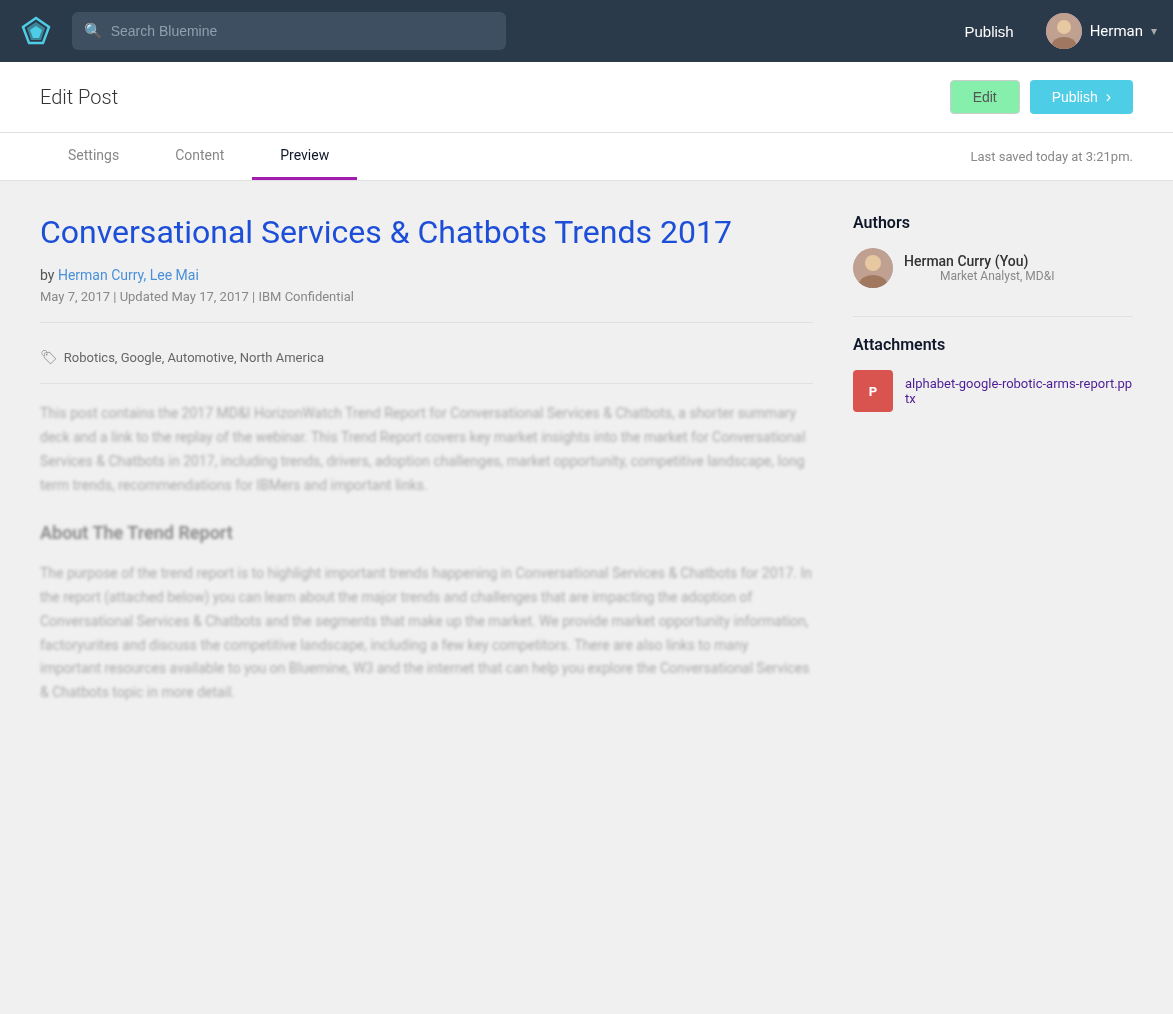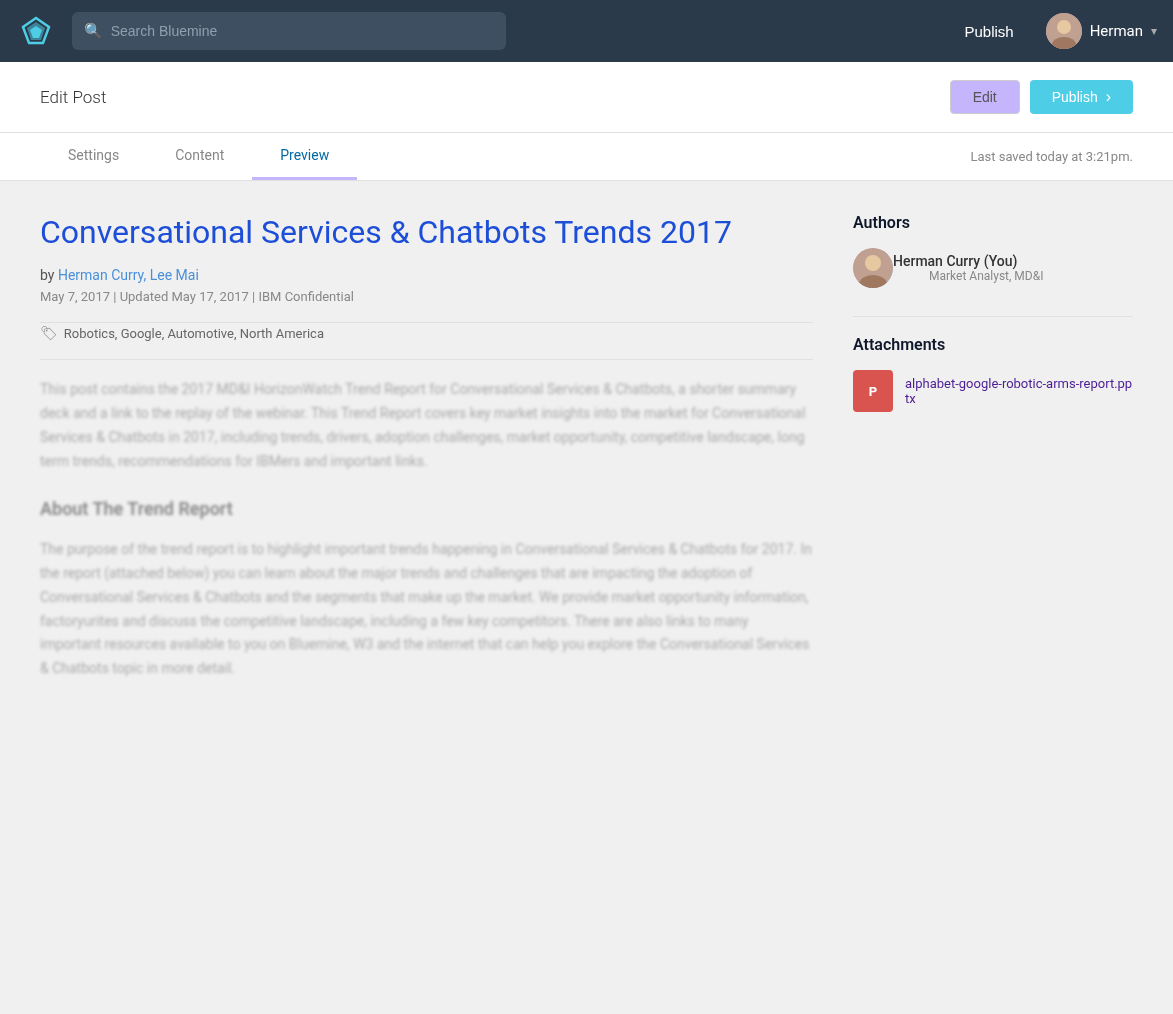--- a/index.html
+++ b/index.html
@@ -82,31 +82,31 @@
     
     .header-bar {
       background: #fff;
       padding: 18px 40px;
       display: flex;
       align-items: center;
       justify-content: space-between;
       border-bottom: 1px solid #e0e0e0;
     }
     .page-title {
-      font-size: 17px;
+      font-size: 20px;
       font-weight: 300;
       color: #333;
     }
     .header-actions {
       display: flex;
       gap: 10px;
       align-items: center;
     }
     .btn-edit {
-      background: #c4b5fd;
+      background: #86efac;
       border: 1px solid #ccc;
       border-radius: 4px;
       padding: 8px 22px;
       font-size: 14px;
       color: #555;
       cursor: pointer;
     }
     .btn-publish {
       background: #4ecde6;
       border: none;
@@ -138,22 +138,22 @@
     }
     .tab {
       padding: 14px 28px;
       font-size: 14px;
       color: #888;
       cursor: pointer;
       border-bottom: 3px solid transparent;
       text-decoration: none;
     }
     .tab.active {
-      color: #0369a1;
-      border-bottom: 3px solid #c4b5fd;
+      color: #0f172a;
+      border-bottom: 3px solid #a21caf;
     }
     .last-saved {
       font-size: 13px;
       color: #888;
     }
 
     
     .main-content {
       padding: 32px 40px;
       display: flex;
@@ -176,21 +176,21 @@
       color: #555;
       margin-bottom: 6px;
     }
     .article-byline a {
       color: #4a90d9;
       text-decoration: none;
     }
     .article-meta {
       font-size: 13px;
       color: #888;
-      margin-bottom: 2px;
+      margin-bottom: 26px;
       padding-bottom: 18px;
       border-bottom: 1px solid #e0e0e0;
     }
     .article-tags {
       display: flex;
       align-items: center;
       gap: 6px;
       font-size: 13px;
       color: #666;
       margin-bottom: 18px;
@@ -228,21 +228,21 @@
     }
     .sidebar-section-title {
       font-size: 16px;
       font-weight: 600;
       color: #0f172a;
       margin-bottom: 16px;
     }
     .author-item {
       display: flex;
       align-items: center;
-      gap: 0;
+      gap: 11px;
       margin-bottom: 14px;
     }
     .author-avatar {
       width: 40px;
       height: 40px;
       border-radius: 50%;
       flex-shrink: 0;
       display: flex;
       align-items: center;
       justify-content: center;

